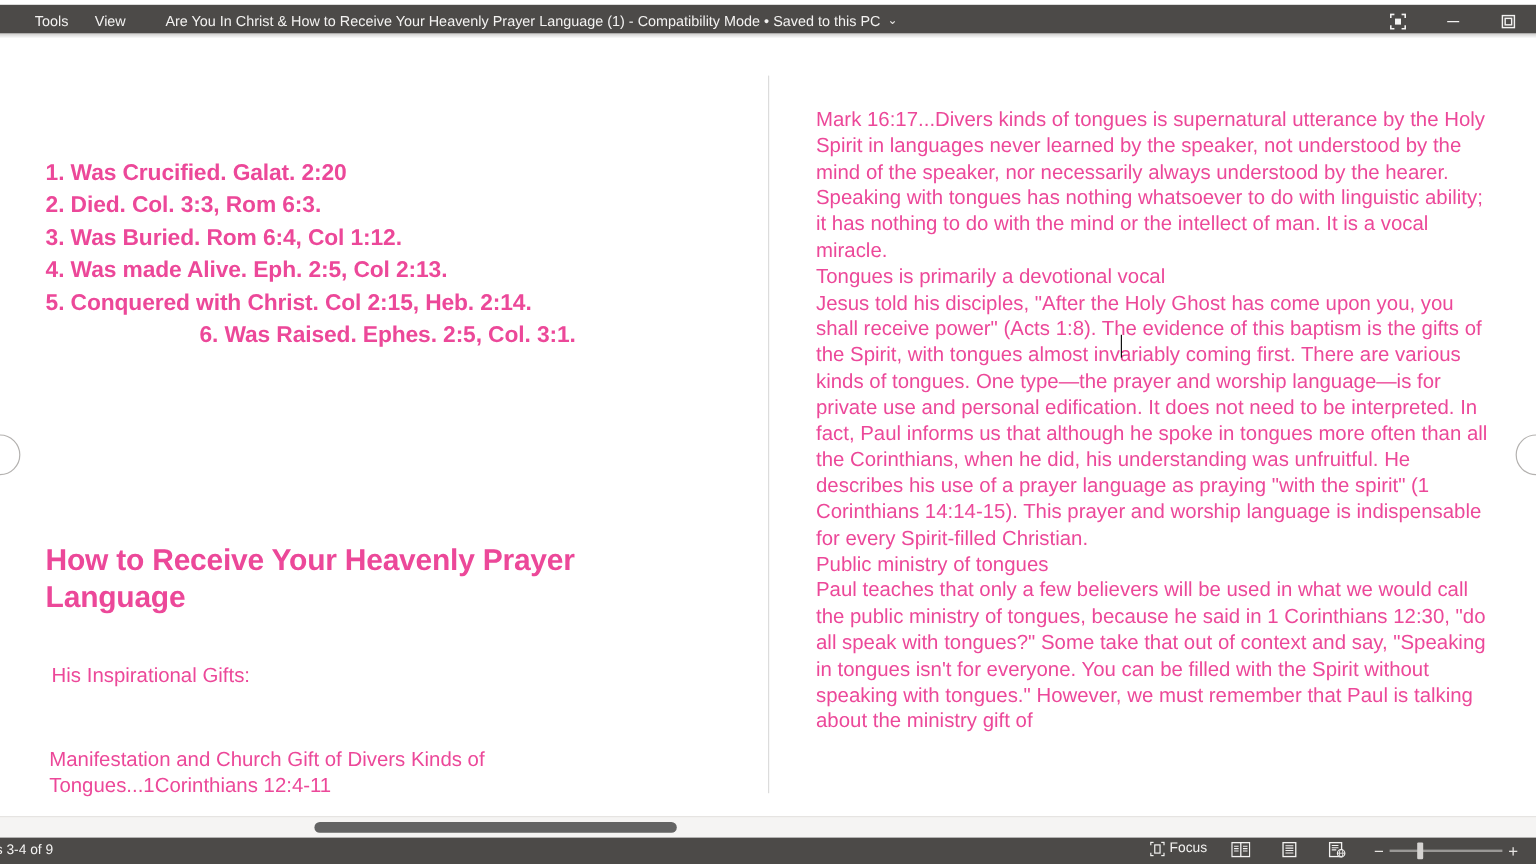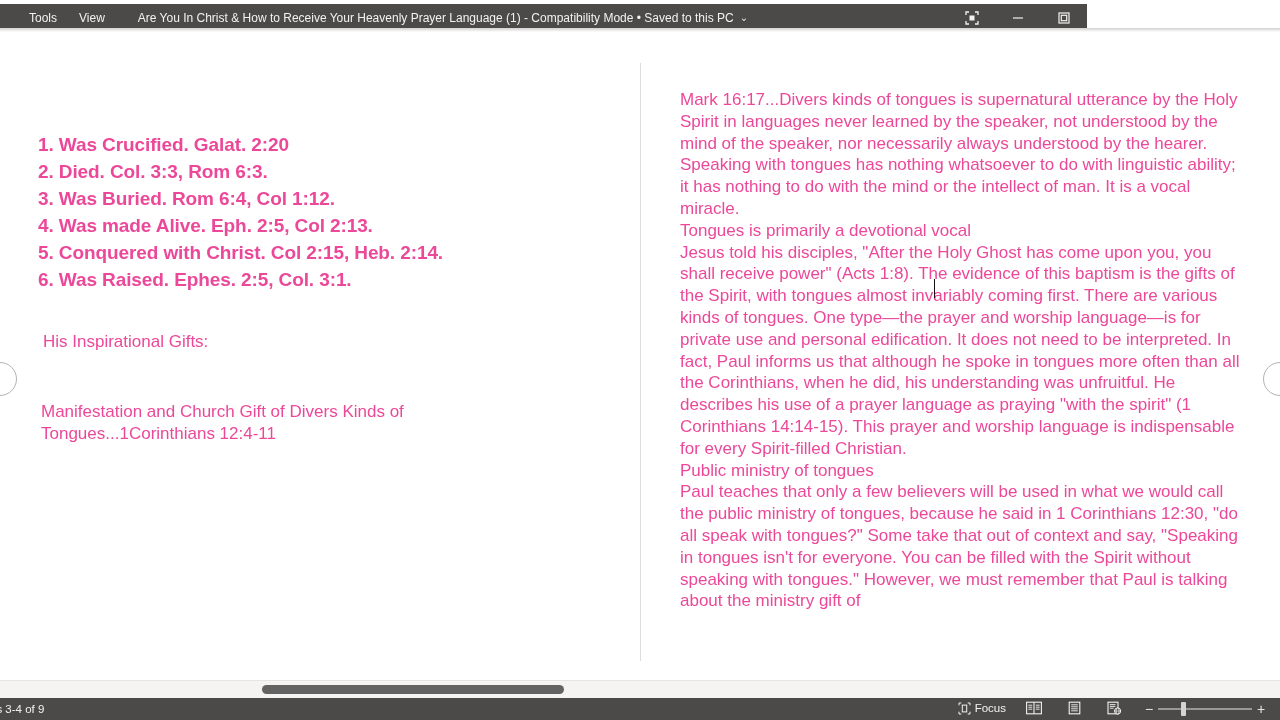--- a/index.html
+++ b/index.html
@@ -6,21 +6,21 @@
   html, body {
     width: 1280px; height: 720px;
     overflow: hidden;
     font-family: "Liberation Sans", sans-serif;
     background: #ffffff;
   }
 
   
   #titlebar {
     position: absolute; top: 4px; left: 0;
-    width: 1087px; height: 28px;
+    width: 1280px; height: 28px;
     background: #4c4a48;
     display: flex; align-items: center;
     color: #f3f2f1;
     font-size: 12px;
     user-select: none;
   }
   .tb-menu {
     padding: 5px 11px;
     font-size: 12px;
     color: #f3f2f1;
@@ -88,21 +88,21 @@
   
   #doctrine-list { list-style: none; margin-top: 42px; }
   #doctrine-list li {
     font-size: 19px;
     font-weight: bold;
     line-height: 27px;
     letter-spacing: -0.1px;
     white-space: nowrap;
   }
   
-  #doctrine-list li.has-sel { position: relative; }
+  #doctrine-list li.has-sel { position: relative; text-align: center; }
   #sel-artifact {
     position: absolute;
     left: 229px; top: 3px;
     width: 10px; height: 22px;
     background: #c8c8c8;
     opacity: 0.85;
     z-index: -1;
   }
 
   #heading-main {
@@ -270,20 +270,21 @@
       <li>2. Died. Col. 3:3, Rom 6:3.</li>
       <li>3. Was Buried. Rom 6:4, Col 1:12.</li>
       <li>4. Was made Alive. Eph. 2:5, Col 2:13.</li>
       <li>5. Conquered with Christ. Col 2:15, Heb. 2:14.</li>
       <li class="has-sel">
         <span id="sel-artifact"></span>
         <span>6. Was Raised. Ephes. 2:5, Col. 3:1.</span>
       </li>
     </ul>
 
+    <h1 id="heading-main">How to Receive Your Heavenly Prayer Language</h1>
 
     <p class="lead-para" id="gifts-line">His Inspirational Gifts:</p>
 
     <p class="lead-para" id="manifestation-line">Manifestation and Church Gift of Divers Kinds of Tongues...1Corinthians 12:4-11</p>
   </div>
 
   <div class="col" id="col-right">
     <p class="body-para" id="para-mark">Mark 16:17...Divers kinds of tongues is supernatural utterance by the Holy Spirit in languages never learned by the speaker, not understood by the mind of the speaker, nor necessarily always understood by the hearer. Speaking with tongues has nothing whatsoever to do with linguistic ability; it has nothing to do with the mind or the intellect of man. It is a vocal miracle.</p>
     <p class="body-para" id="para-devotional">Tongues is primarily a devotional vocal</p>
     <p class="body-para" id="para-jesus">Jesus told his disciples, "After the Holy Ghost has come upon you, you shall receive power" (Acts 1:8). The evidence of this baptism is the gifts of the Spirit, with tongues almost invariably coming first. There are various kinds of tongues. One type—the prayer and worship language—is for private use and personal edification. It does not need to be interpreted. In fact, Paul informs us that although he spoke in tongues more often than all the Corinthians, when he did, his understanding was unfruitful. He describes his use of a prayer language as praying "with the spirit" (1 Corinthians 14:14-15). This prayer and worship language is indispensable for every Spirit-filled Christian.</p>

